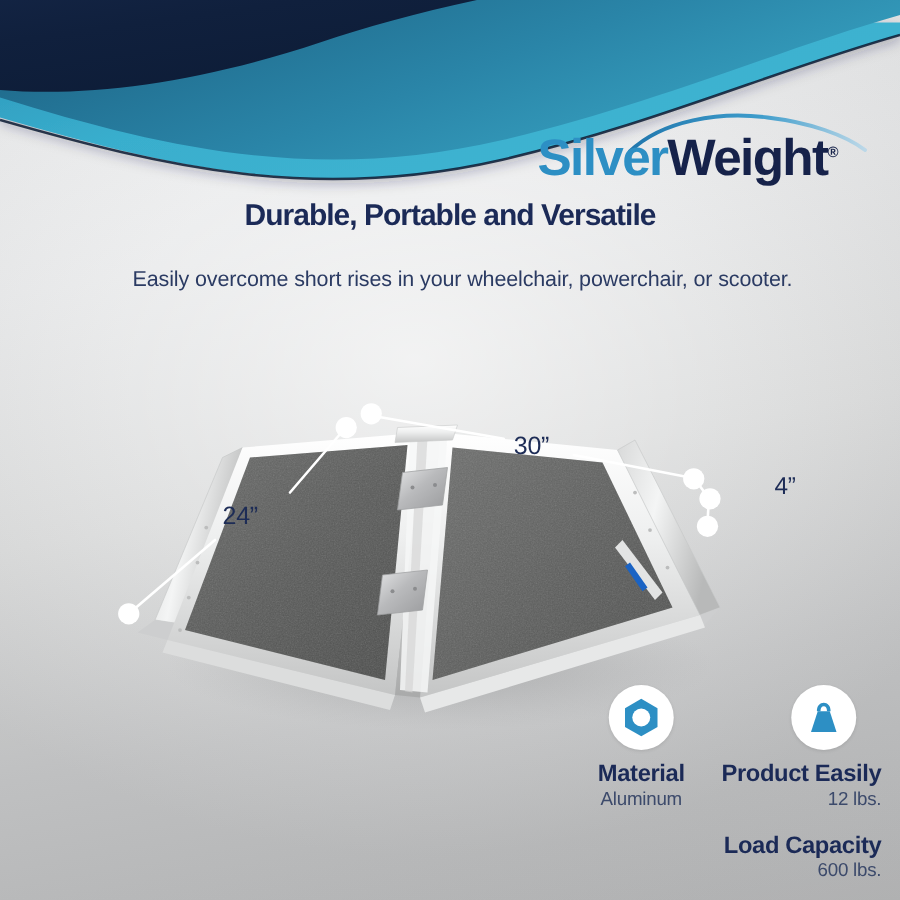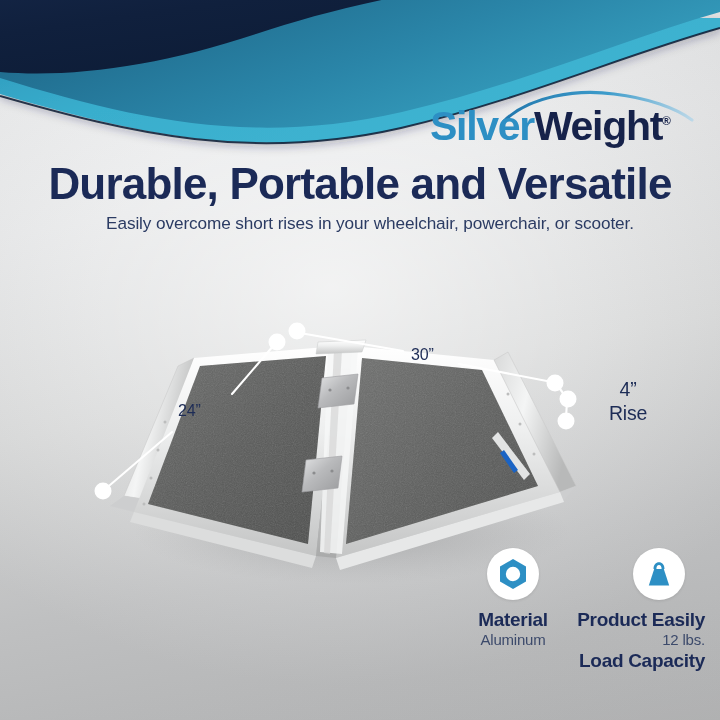--- a/index.html
+++ b/index.html
@@ -69,21 +69,21 @@
     height: 34px;
   }
 
   
   #headline {
     position: absolute;
     top: 159px;
     left: 0;
     width: 720px;
     text-align: center;
-    font-size: 44px;
+    font-size: 24px;
     font-weight: bold;
     color: #1b2a57;
     letter-spacing: -0.8px;
   }
   #subheadline {
     position: absolute;
     top: 213px;
     left: 0;
     width: 720px;
     text-align: center;
@@ -106,21 +106,21 @@
   #callouts {
     position: absolute;
     left: 0; top: 0;
     width: 720px; height: 720px;
     pointer-events: none;
   }
 
   .callout-label {
     position: absolute;
     color: #1d2c56;
-    font-size: 16px;
+    font-size: 20px;
     letter-spacing: -0.2px;
     white-space: nowrap;
   }
   #label-24 { left: 178px; top: 402px; }
   #label-30 { left: 411px; top: 346px; }
   #label-rise {
     left: 574px;
     top: 378px;
     text-align: center;
     line-height: 1.23;
@@ -161,21 +161,21 @@
     font-size: 19px;
     font-weight: bold;
     color: #1b2a57;
     letter-spacing: -0.3px;
   }
   .spec-value {
     font-size: 15px;
     color: #3c4a6b;
     letter-spacing: -0.2px;
   }
-  .spec-title.stacked { margin-top: 2px; }
+  .spec-title.stacked { margin-top: 18px; }
 </style>
 </head>
 <body>
 
 <div id="page">
 
   <div id="bg-vignette"></div>
 
   <svg id="header-wave" viewBox="0 0 720 175" preserveAspectRatio="none">
     <defs>
@@ -360,21 +360,20 @@
       <circle cx="555" cy="383" r="8.5"></circle>
       <circle cx="568" cy="399" r="8.5"></circle>
       <circle cx="566" cy="421" r="8.5"></circle>
     </g>
   </svg>
 
   <div class="callout-label" id="label-24">24”</div>
   <div class="callout-label" id="label-30">30”</div>
   <div class="callout-label" id="label-rise">
     <div>4”</div>
-    <div>Rise</div>
   </div>
 
   <div id="specs">
 
     <div class="spec" id="spec-material">
       <div class="spec-icon-wrap">
         <svg width="34" height="34" viewBox="0 0 34 34">
           <polygon points="17,2 30,9.5 30,24.5 17,32 4,24.5 4,9.5" fill="#2d8fc4"></polygon>
           <circle cx="17" cy="17" r="7.2" fill="#ffffff"></circle>
         </svg>
@@ -387,17 +386,18 @@
       <div class="spec-icon-wrap">
         <svg width="34" height="34" viewBox="0 0 34 34">
           <path d="M11.5,12 C11.5,7.5 14,5.2 17,5.2 C20,5.2 22.5,7.5 22.5,12
                    L19.6,12 C19.6,9.4 18.6,8 17,8 C15.4,8 14.4,9.4 14.4,12 Z" fill="#2d8fc4"></path>
           <path d="M12.2,12 L21.8,12 L27.2,28.6 L6.8,28.6 Z" fill="#2d8fc4"></path>
         </svg>
       </div>
       <div class="spec-title">Product Easily</div>
       <div class="spec-value">12 lbs.</div>
       <div class="spec-title stacked">Load Capacity</div>
+      <div class="spec-value">600 lbs.</div>
     </div>
 
   </div>
 
 </div>
 
 </body></html>

